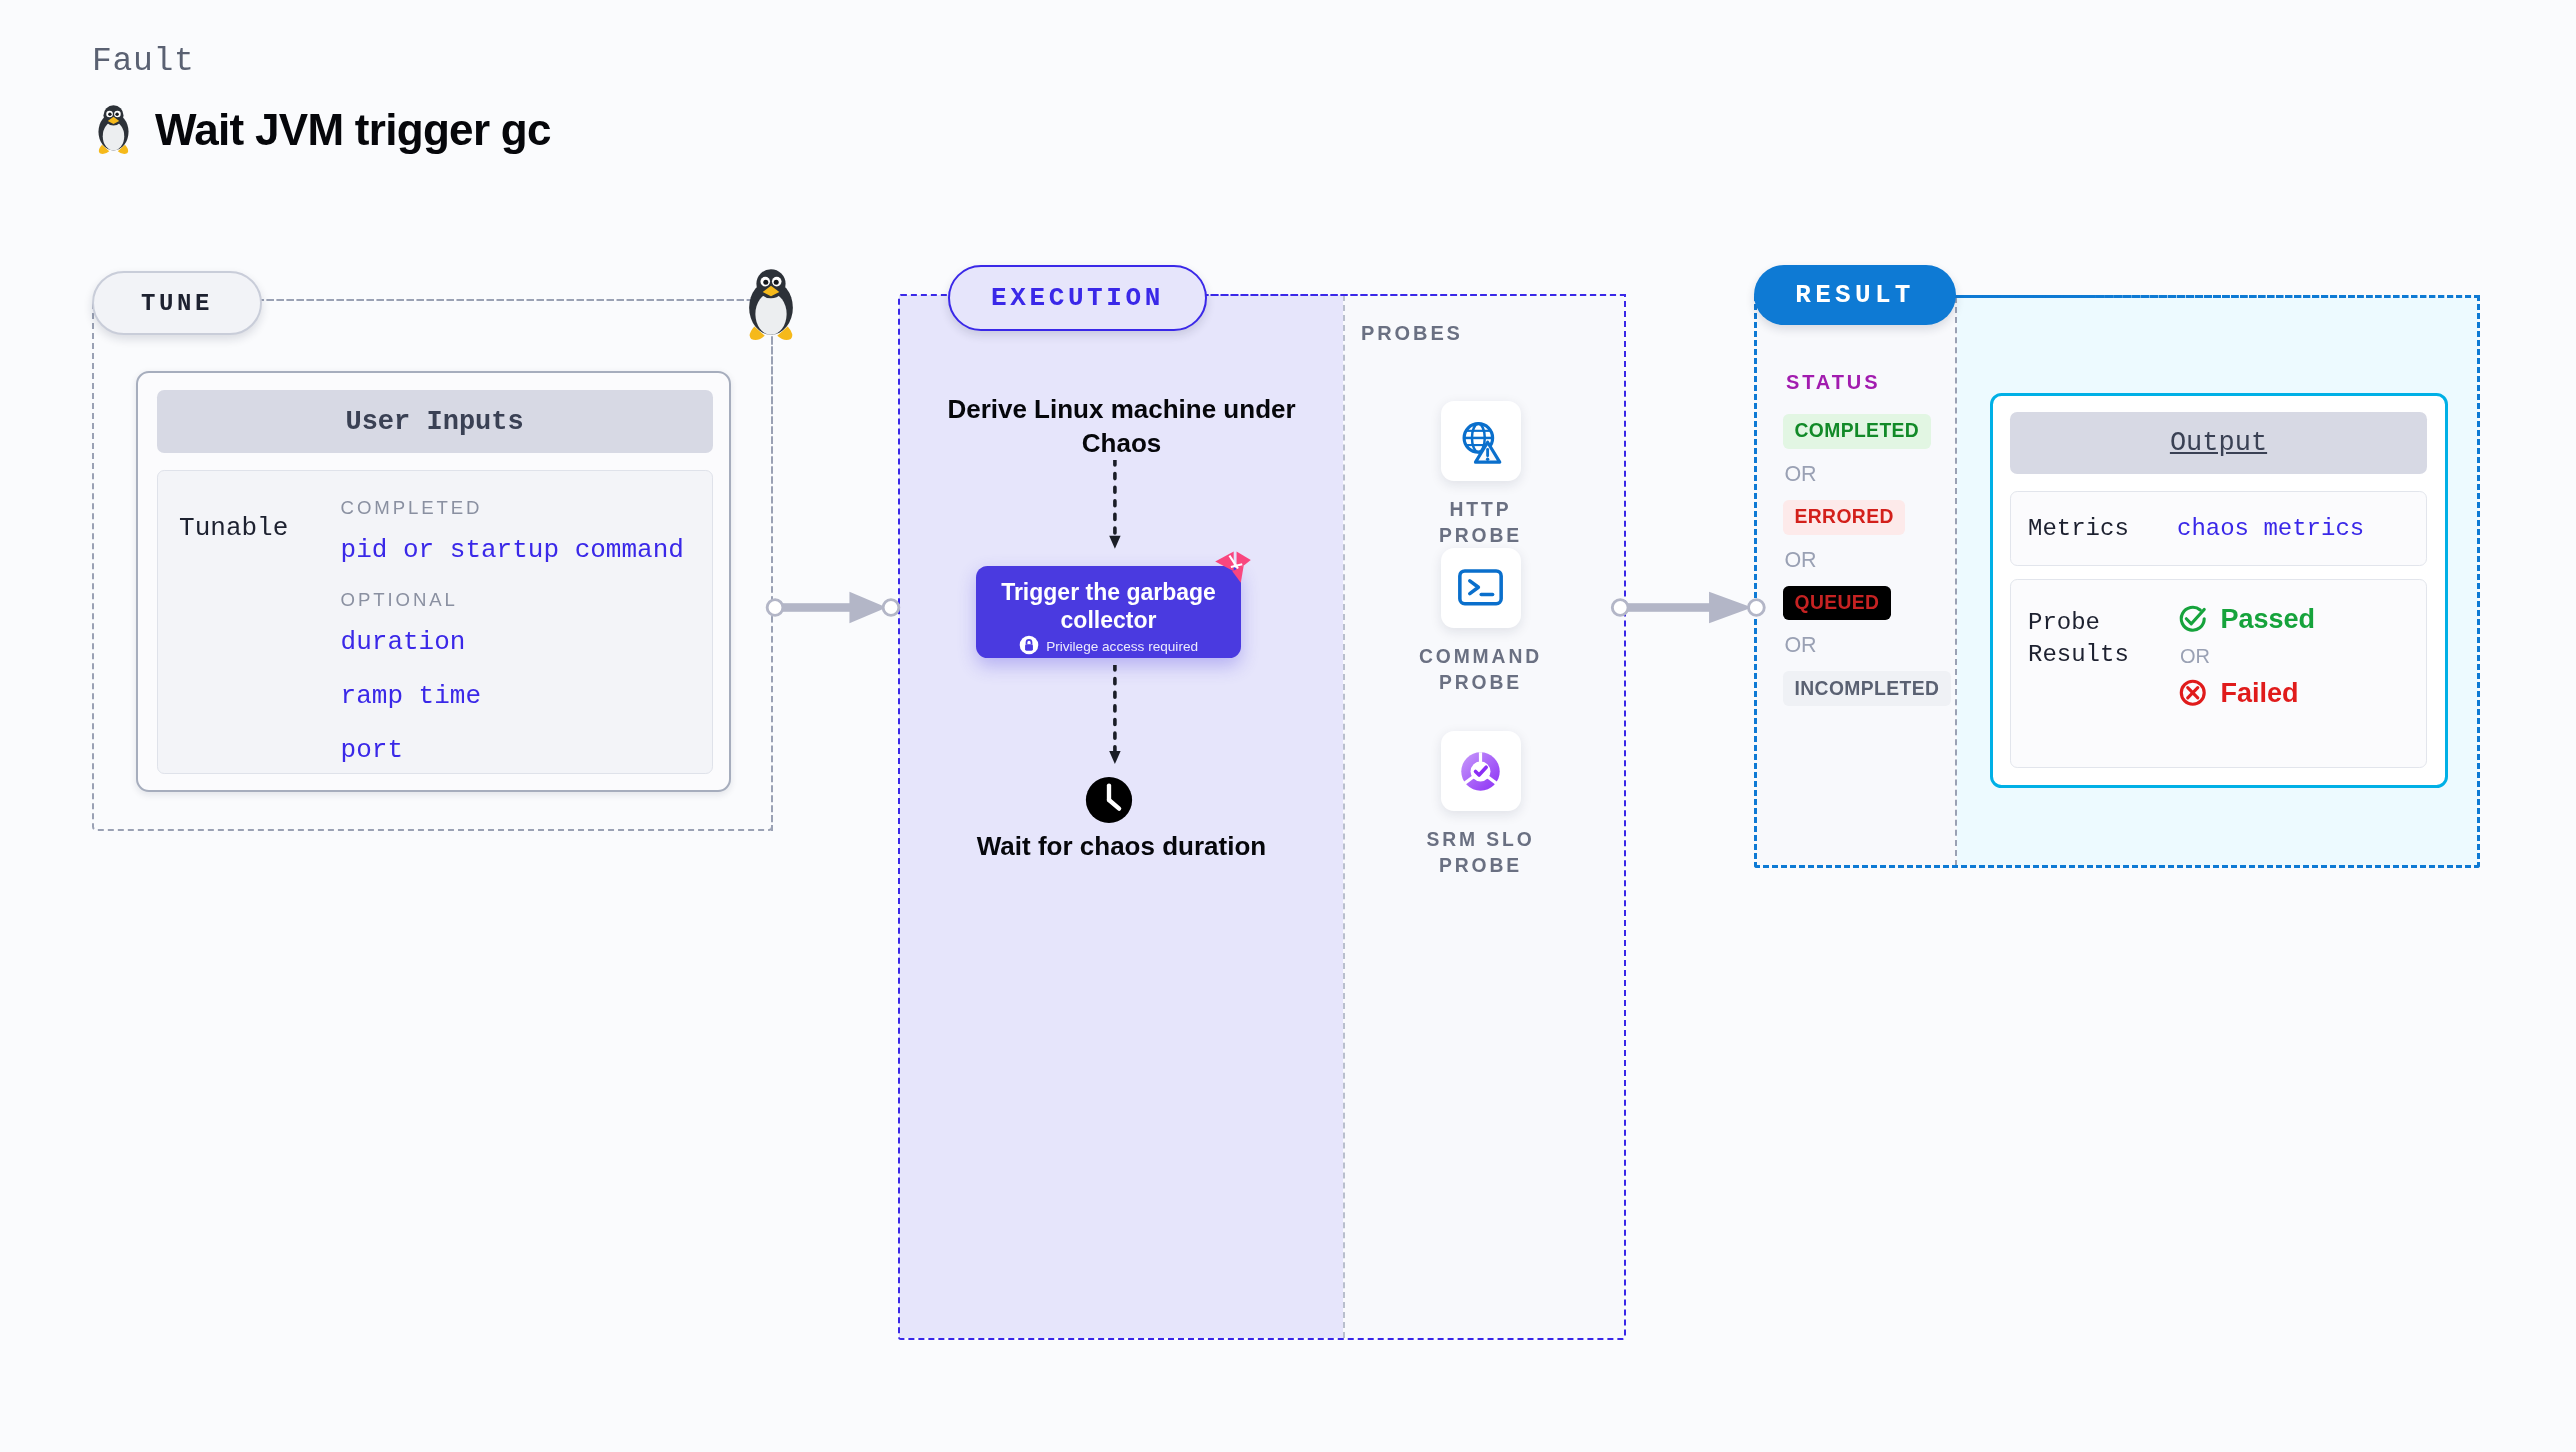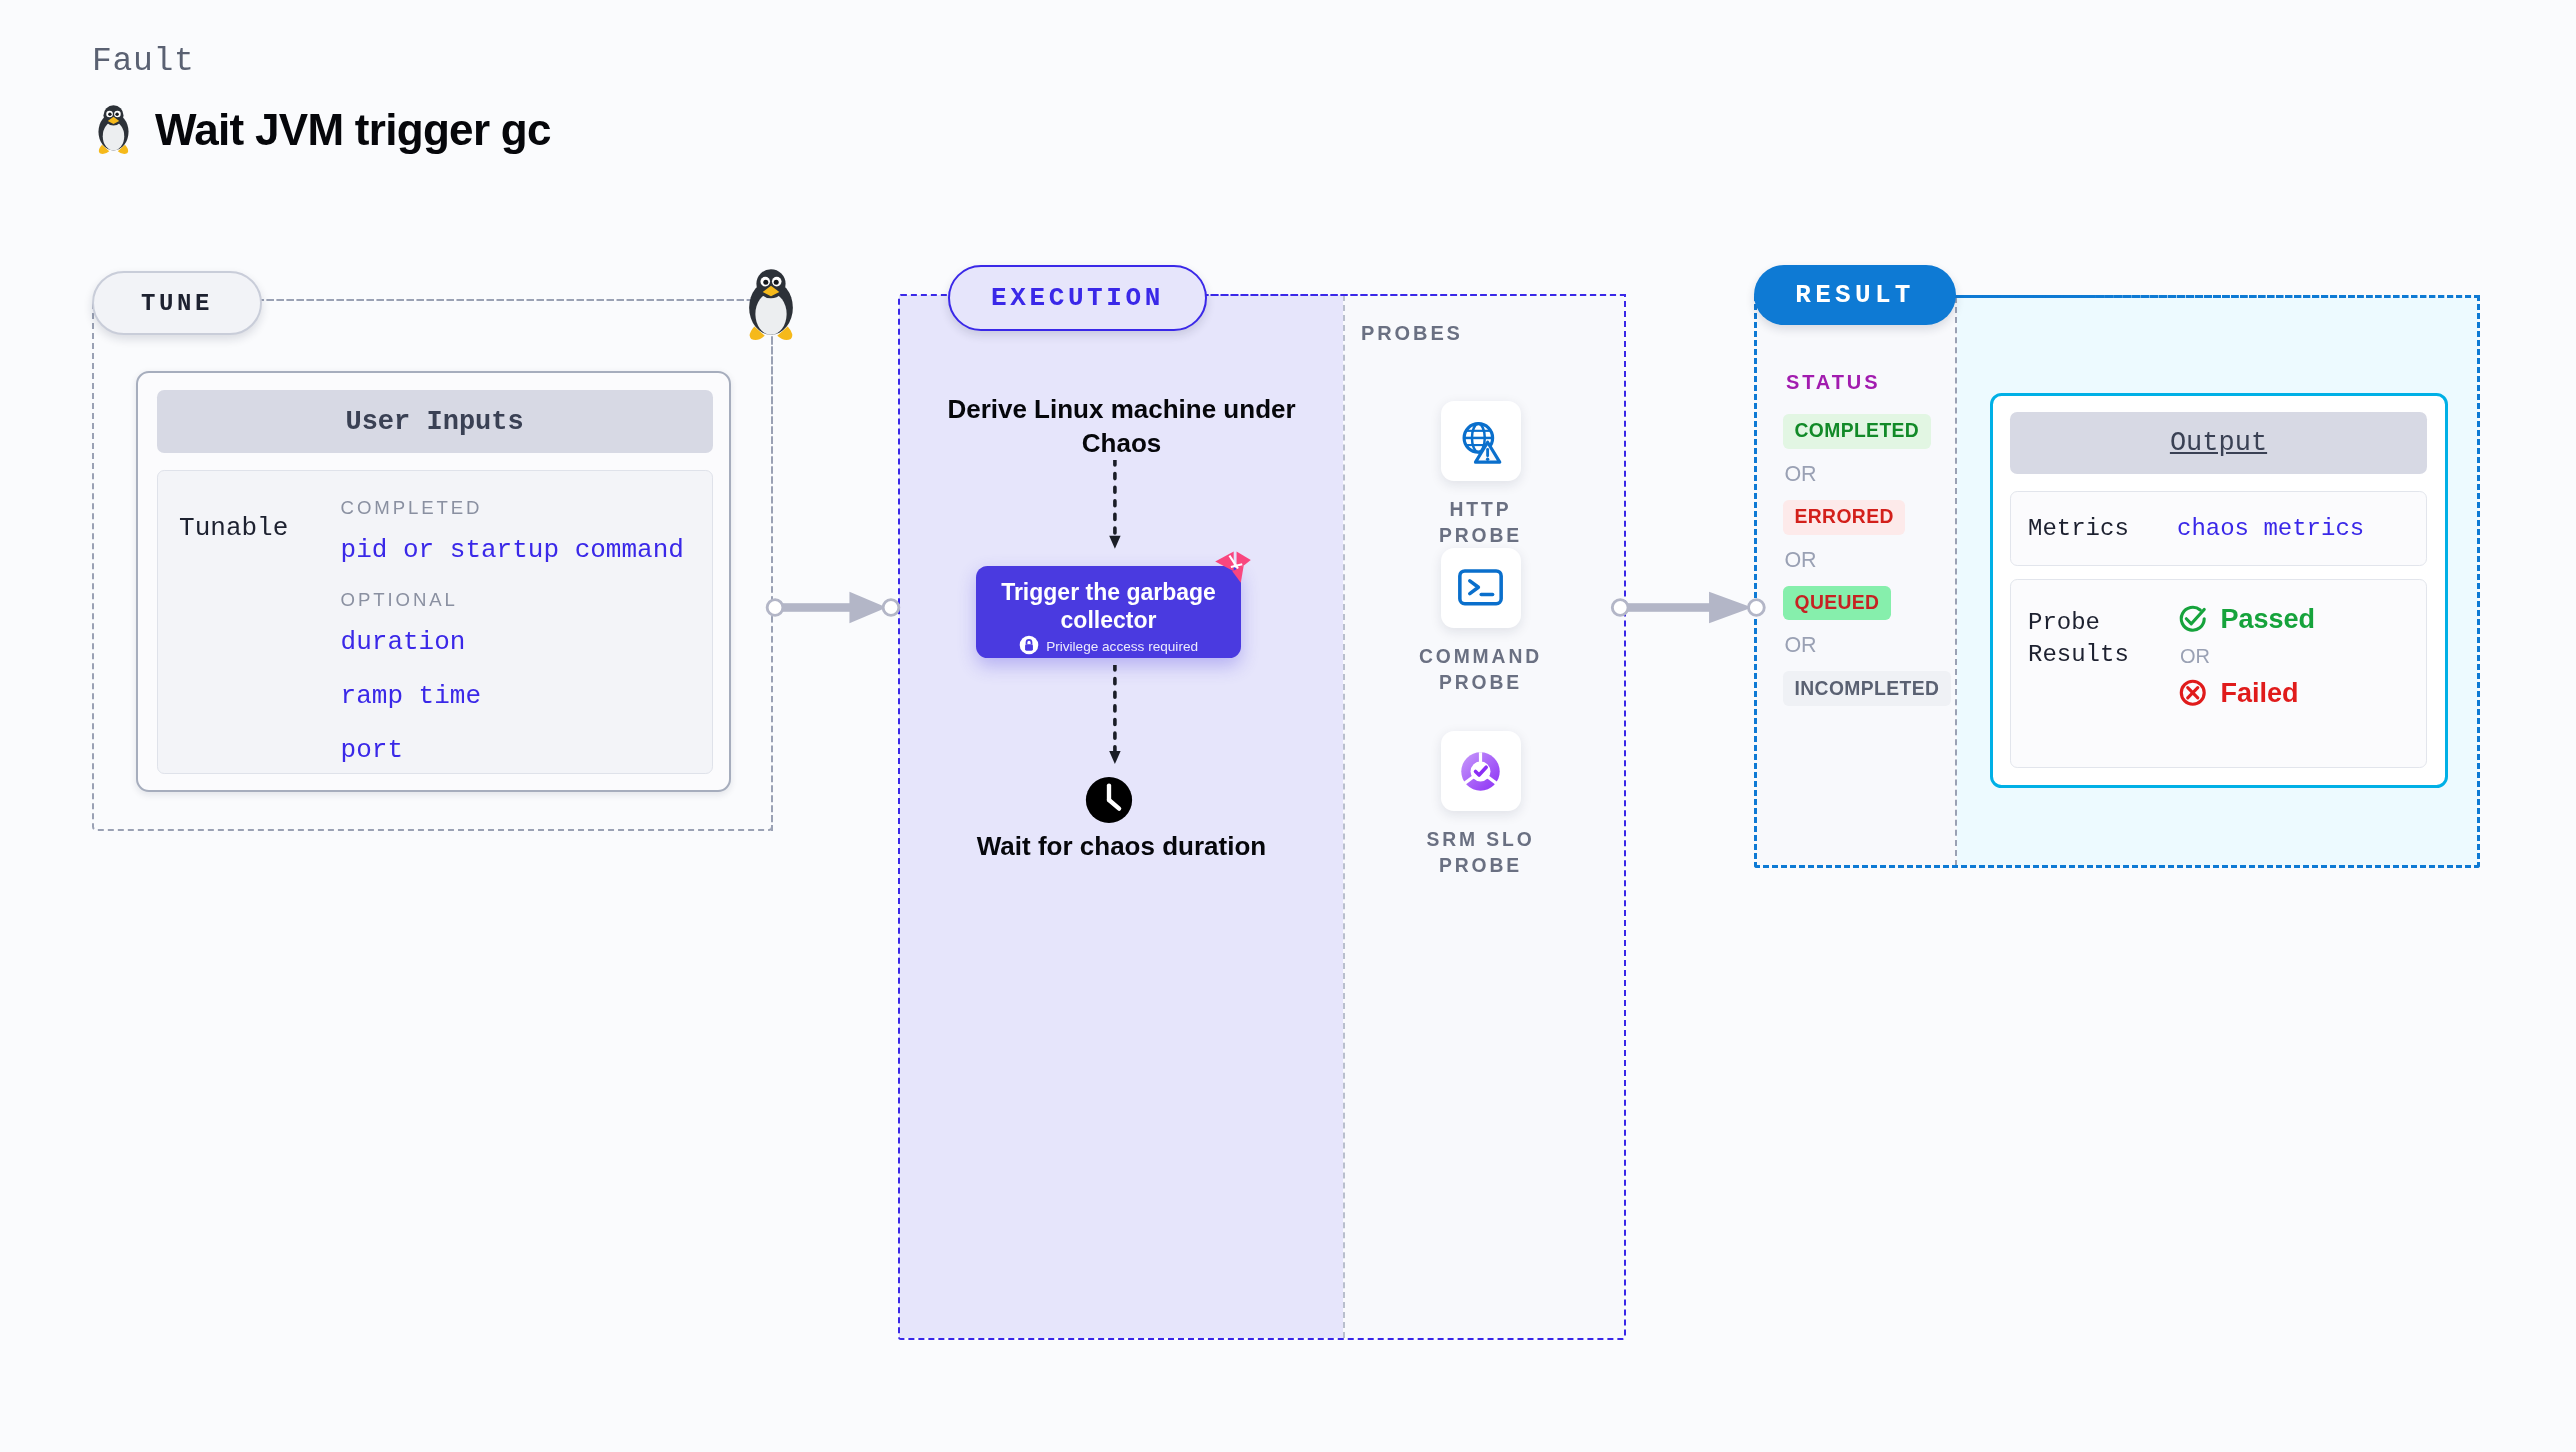--- a/index.html
+++ b/index.html
@@ -403,21 +403,21 @@
 <div id="result-region"></div>
 <div id="result-dash"></div>
 <div class="pill" id="result-pill">RESULT</div>
 
 <div id="status-label">STATUS</div>
 <div id="status-list">
   <div><span class="status-badge" style="color:#128a28;background:#e2f6e3;">COMPLETED</span></div>
   <div class="or-text">OR</div>
   <div><span class="status-badge" style="color:#d3201b;background:#fdeaea;">ERRORED</span></div>
   <div class="or-text">OR</div>
-  <div><span class="status-badge" style="color:#c62222;background:#86efac;text-align:right;">QUEUED</span></div>
+  <div><span class="status-badge" style="color:#c62222;background:#000000;text-align:right;">QUEUED</span></div>
   <div class="or-text">OR</div>
   <div><span class="status-badge" style="color:#5a6172;background:#eff1f5;">INCOMPLETED</span></div>
 </div>
 
 <div id="output-card">
   <div id="output-head">Output</div>
   <div id="metrics-box">
     <span id="metrics-label">Metrics</span>
     <span id="metrics-value">chaos metrics</span>
   </div>

